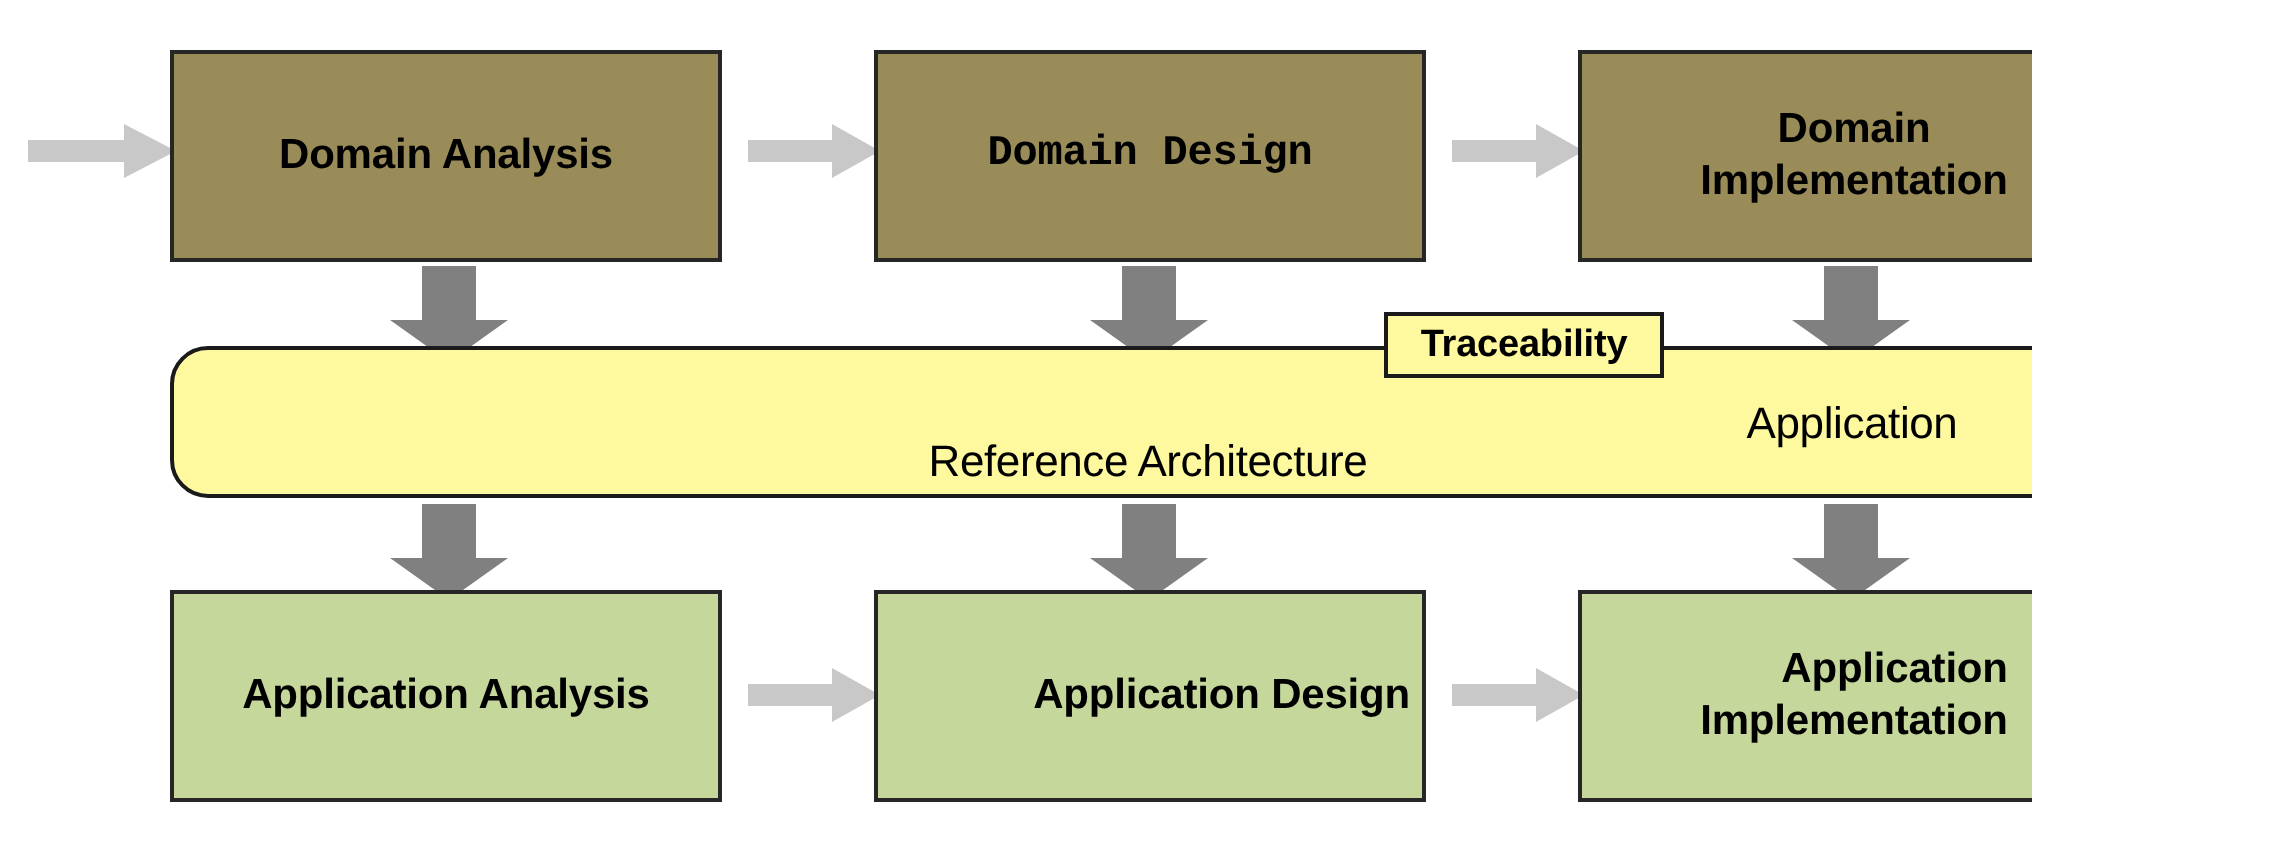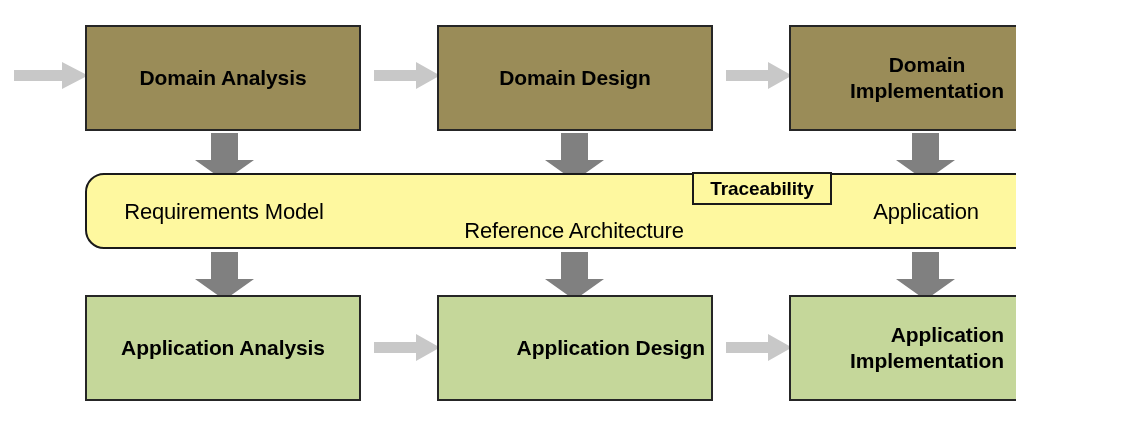--- a/index.html
+++ b/index.html
@@ -150,38 +150,37 @@
   <div class="arrow-v z1" style="left:896px; top:252px; width:59px; height:48px;">
     <svg width="59" height="48" viewBox="0 0 59 48">
       <path d="M16 0 H43 V27 H59 L29.5 48 L0 27 H16 Z" fill="#808080"></path>
     </svg>
   </div>
 
   <div class="pbox domain z3" style="left:85px; top:25px; width:276px; height:106px;">
     <span>Domain Analysis</span>
   </div>
 
-  <div class="pbox domain z3" style="left:437px; top:25px; width:276px; height:106px;">
+  <div class="pbox domain z3" style="left:437px; top:25px; width:276px; height:106px;font-family:Liberation Mono, monospace;">
     <span>Domain Design</span>
   </div>
 
   <div class="pbox domain z3" style="left:789px; top:25px; width:276px; height:106px;">
     <span style="white-space:pre-line;">Domain
 Implementation</span>
   </div>
 
   <div class="band" style="left:85px; top:173px; width:990px; height:76px;"></div>
 
-  <div class="band-label" style="left:85px; top:199px; width:278px;">Requirements Model</div>
 
   <div class="band-label" style="left:435px; top:199px; width:278px;margin-top:19px;">Reference Architecture</div>
 
   <div class="band-label" style="left:787px; top:199px; width:278px;">Application</div>
 
-  <div class="callout" style="left:692px; top:172px; width:140px; height:33px;">
+  <div class="callout" style="left:692px; top:156px; width:140px; height:33px;">
     <span>Traceability</span>
   </div>
 
   <div class="pbox app z3" style="left:85px; top:295px; width:276px; height:106px;">
     <span>Application Analysis</span>
   </div>
 
   <div class="pbox app z3" style="left:437px; top:295px; width:276px; height:106px;justify-content:flex-end;">
     <span>Application Design</span>
   </div>

